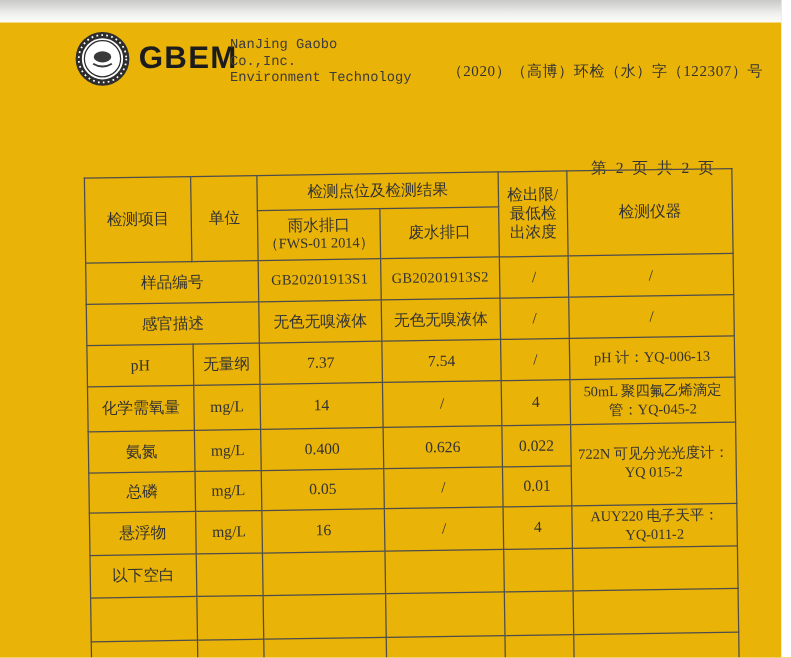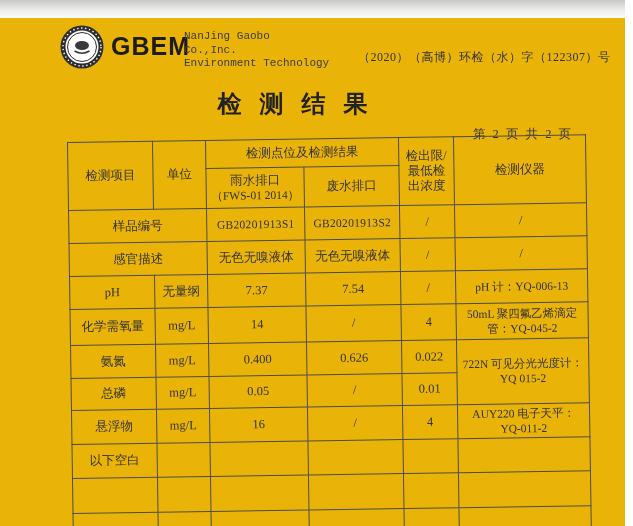--- a/index.html
+++ b/index.html
@@ -76,21 +76,20 @@
     </svg>
   </div>
   <div class="gbem">GBEM</div>
   <div class="company">
     <span>NanJing Gaobo</span>
     <span>Co.,Inc.</span>
     <span>Environment Technology</span>
   </div>
   <div class="docnum">（2020）（高博）环检（水）字（122307）号</div>
 
-  <div class="title">检测结果</div>
   <div class="pageind">第 2 页 共 2 页</div>
 
   <div class="tablewrap">
     <table>
       <colgroup>
         <col style="width:85px">
           <col style="width:53px">
           <col style="width:98px">
         <col style="width:95px">
           <col style="width:55px">

